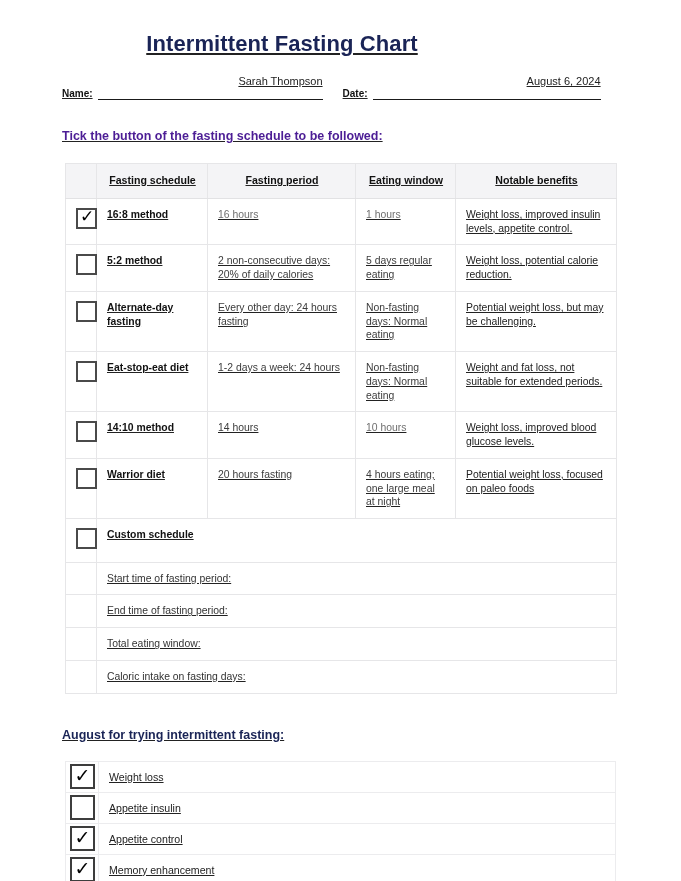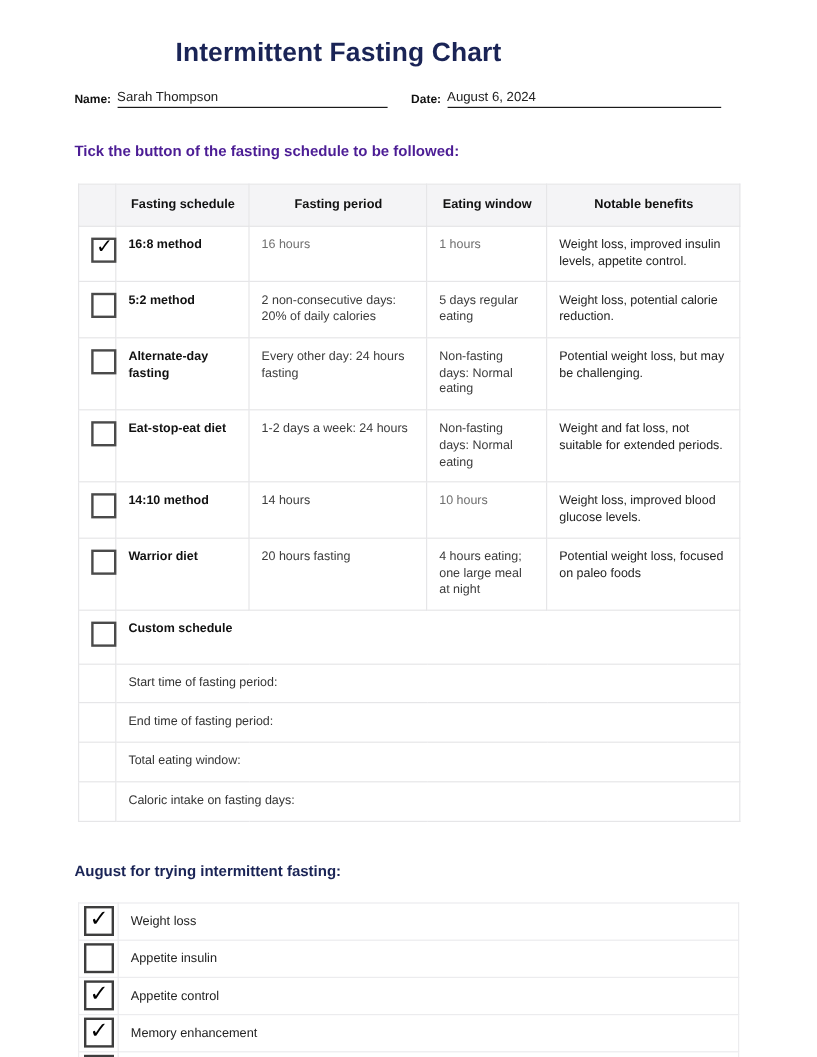--- a/index.html
+++ b/index.html
@@ -15,20 +15,21 @@
     position: relative;
     overflow: hidden;
   }
 
   .page {
     position: relative;
     width: 564px;
     height: 881px;
     box-sizing: border-box;
     padding: 0;
+    text-decoration: underline;
   }
 
   
   .doc-title {
     text-align: center;
     font-size: 22px;
     font-weight: bold;
     color: #1a2456;
     letter-spacing: 0.1px;
     margin: 0;
@@ -45,24 +46,24 @@
   .idline .lbl {
     font-weight: bold;
     color: #111111;
     font-size: 10px;
     white-space: nowrap;
     padding-bottom: 1px;
   }
   .idline .fill {
     flex: 1 1 auto;
     border-bottom: 1px solid #1a1a1a;
-    text-align: left;
+    text-align: right;
     font-size: 11px;
     color: #222222;
-    padding-bottom: 2px;
+    padding-bottom: 12px;
     margin-left: 5px;
   }
   .idline .gap { width: 20px; flex: 0 0 20px; }
   .idline .name-fill { flex: 0 0 225px; }
   .idline .date-fill { flex: 0 0 228px; }
 
   
   .sec-instruction {
     margin: 29px 0 0 62px;
     font-size: 12.5px;

